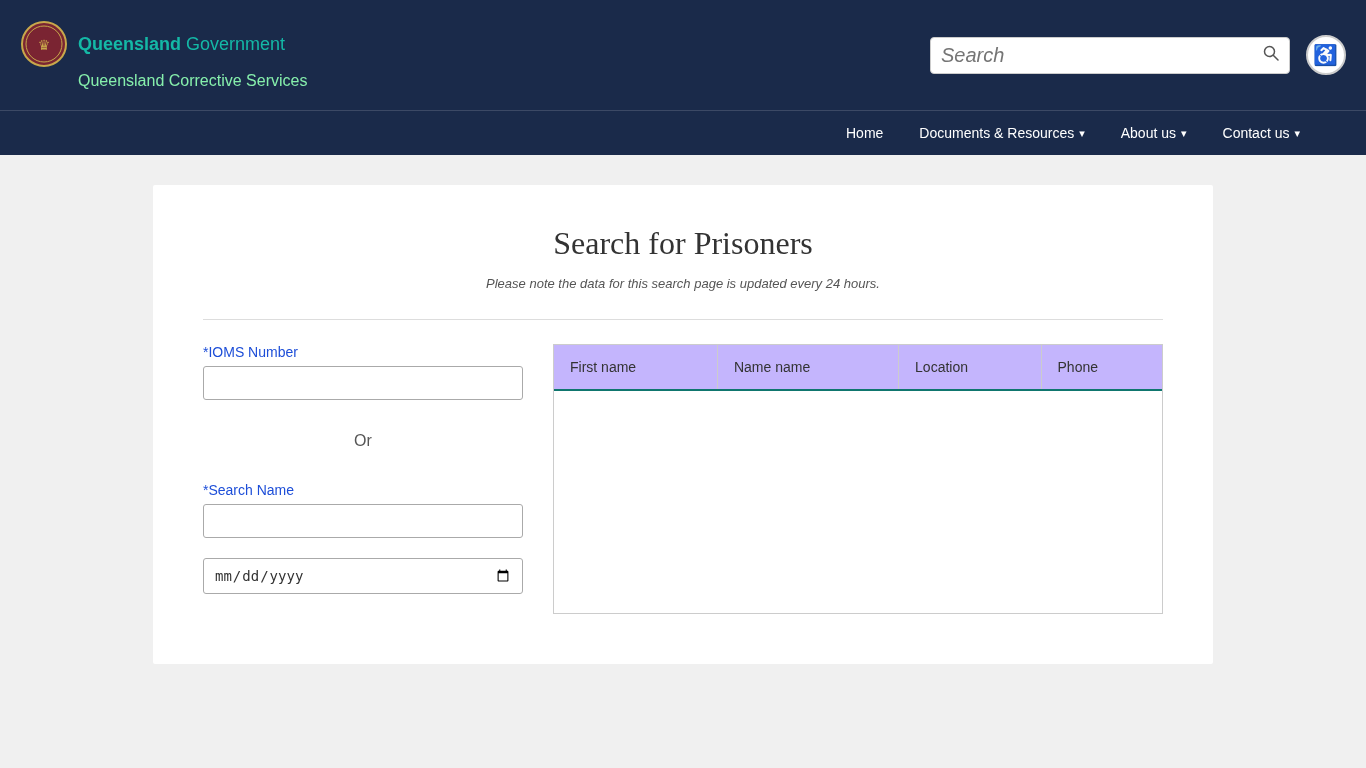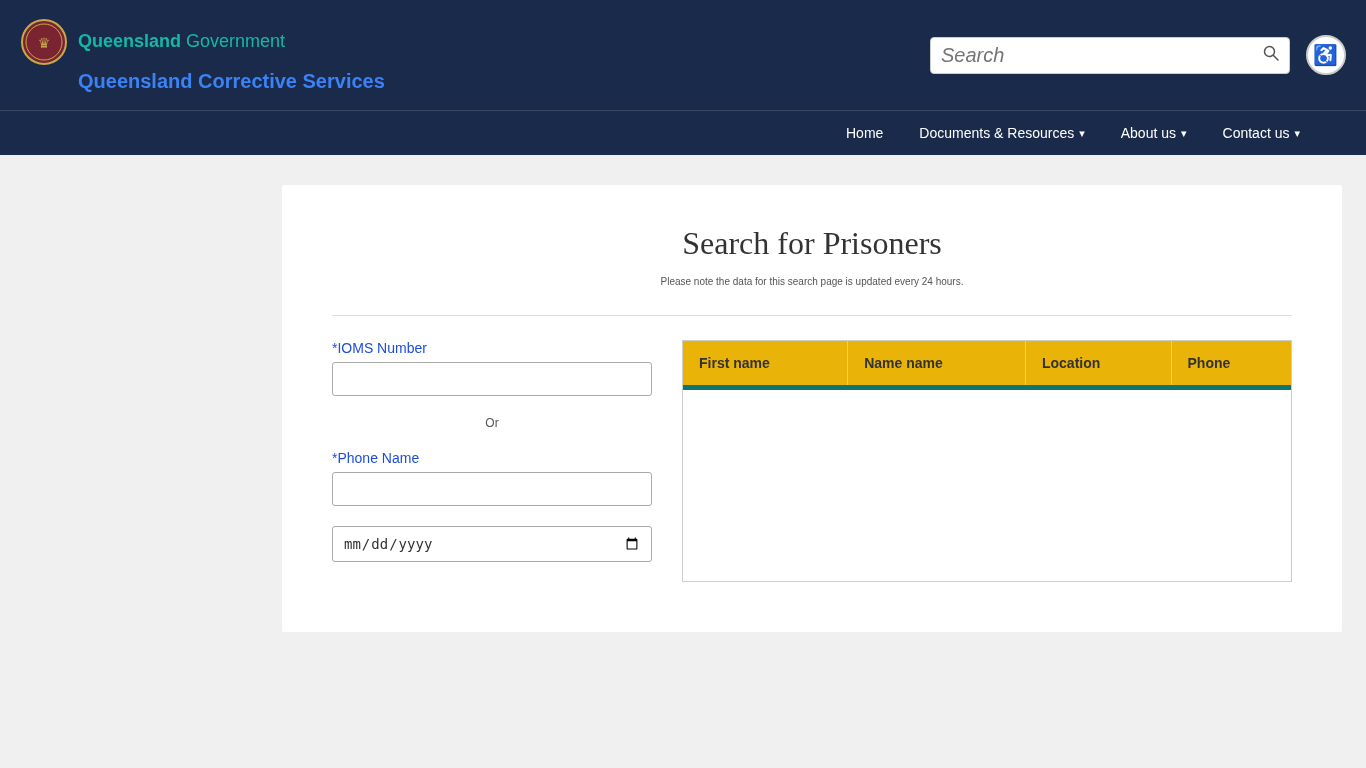--- a/index.html
+++ b/index.html
@@ -26,23 +26,23 @@
     }
     .logo-text {
       color: #14b8a6;
       font-size: 18px;
       font-weight: normal;
     }
     .logo-text strong {
       font-weight: bold;
     }
     .site-title {
-      color: #3b82f6;
-      font-size: 20px;
-      font-weight: bold;
+      color: #86efac;
+      font-size: 16px;
+      font-weight: normal;
       margin-top: 4px;
       margin-left: 58px;
     }
     .header-right {
       display: flex;
       align-items: center;
       gap: 16px;
     }
     .search-bar {
       display: flex;
@@ -103,41 +103,42 @@
       gap: 5px;
       text-decoration: none;
     }
     .nav-chevron {
       font-size: 11px;
     }
 
     
     .main {
       display: flex;
-      justify-content: flex-end;
+      justify-content: center;
       padding: 30px 24px;
     }
     .content-card {
       background: white;
       width: 1060px;
       padding: 40px 50px 50px;
       border-radius: 2px;
     }
     .page-title {
       text-align: center;
       font-size: 32px;
       font-weight: 300;
       color: #333;
       margin-bottom: 14px;
       font-family: Georgia, serif;
     }
     .subtitle {
       text-align: center;
-      font-size: 10px;
+      font-size: 13px;
       color: #555;
+      font-style: italic;
       margin-bottom: 28px;
     }
     .divider {
       border: none;
       border-top: 1px solid #ddd;
       margin-bottom: 24px;
     }
 
     
     .form-table-layout {
@@ -170,40 +171,40 @@
       border: 1px solid #aaa;
       border-radius: 3px;
       padding: 8px 10px;
       font-size: 14px;
       color: #333;
       outline: none;
     }
     .or-divider {
       text-align: center;
       color: #555;
-      font-size: 12px;
-      margin: 20px 0;
+      font-size: 16px;
+      margin: 32px 0;
     }
     .field-group {
       margin-bottom: 20px;
     }
 
     
     .results-table {
       width: 100%;
       border-collapse: collapse;
     }
     .results-table th {
-      background: #eab308;
-      border-bottom: 5px solid #0f766e;
+      background: #c4b5fd;
+      border-bottom: 2px solid #0f766e;
       border-right: 1px solid #ccc;
       padding: 14px 16px;
       text-align: left;
       font-size: 14px;
-      font-weight: bold;
+      font-weight: normal;
       color: #333;
     }
     .results-table th:last-child {
       border-right: none;
     }
 
     
     .crest-svg {
       width: 48px;
       height: 48px;
@@ -273,21 +274,21 @@
       <div class="form-panel">
 
         <div class="field-group">
           <label class="field-label">*IOMS Number</label>
           <input type="text" class="form-input" value="" style="">
         </div>
 
         <div class="or-divider">Or</div>
 
         <div class="field-group">
-          <label class="field-label">*Phone Name</label>
+          <label class="field-label">*Search Name</label>
           <input type="text" class="form-input" value="" style="">
         </div>
 
 
         <div class="field-group">
           <input type="date" class="form-input" placeholder="mm/dd/yyyy" style="">
         </div>
 
       </div>
 

